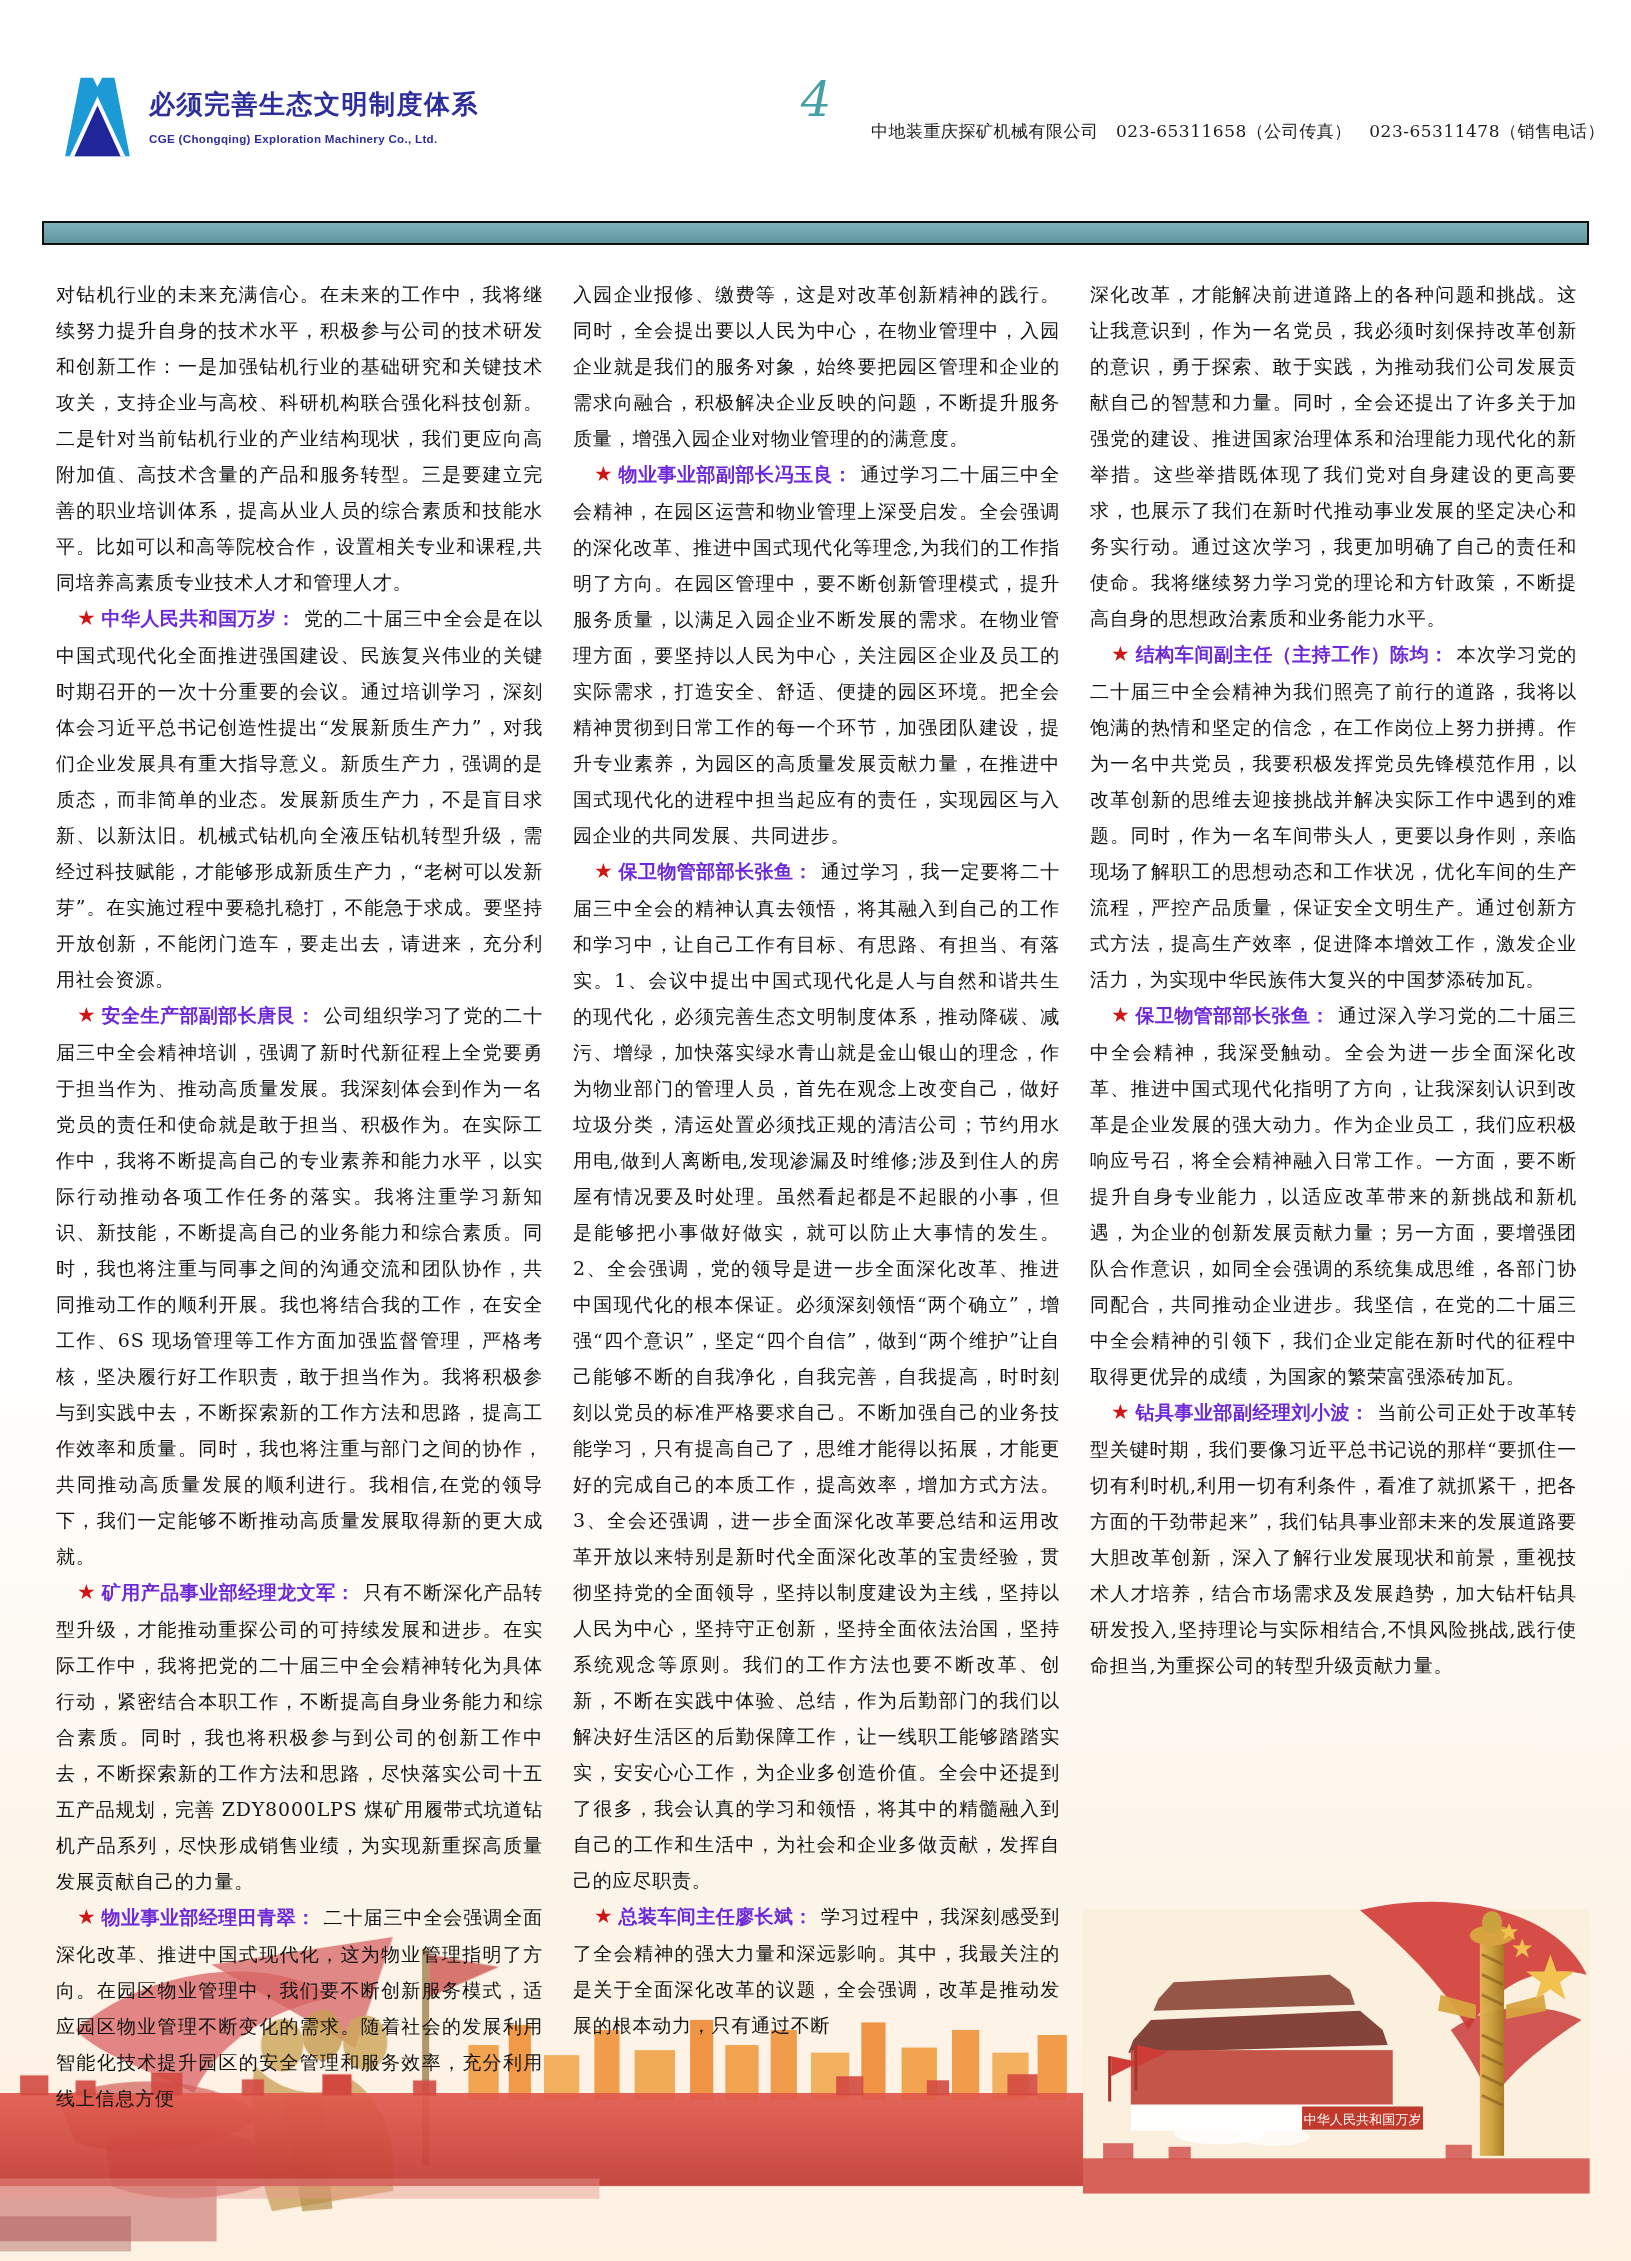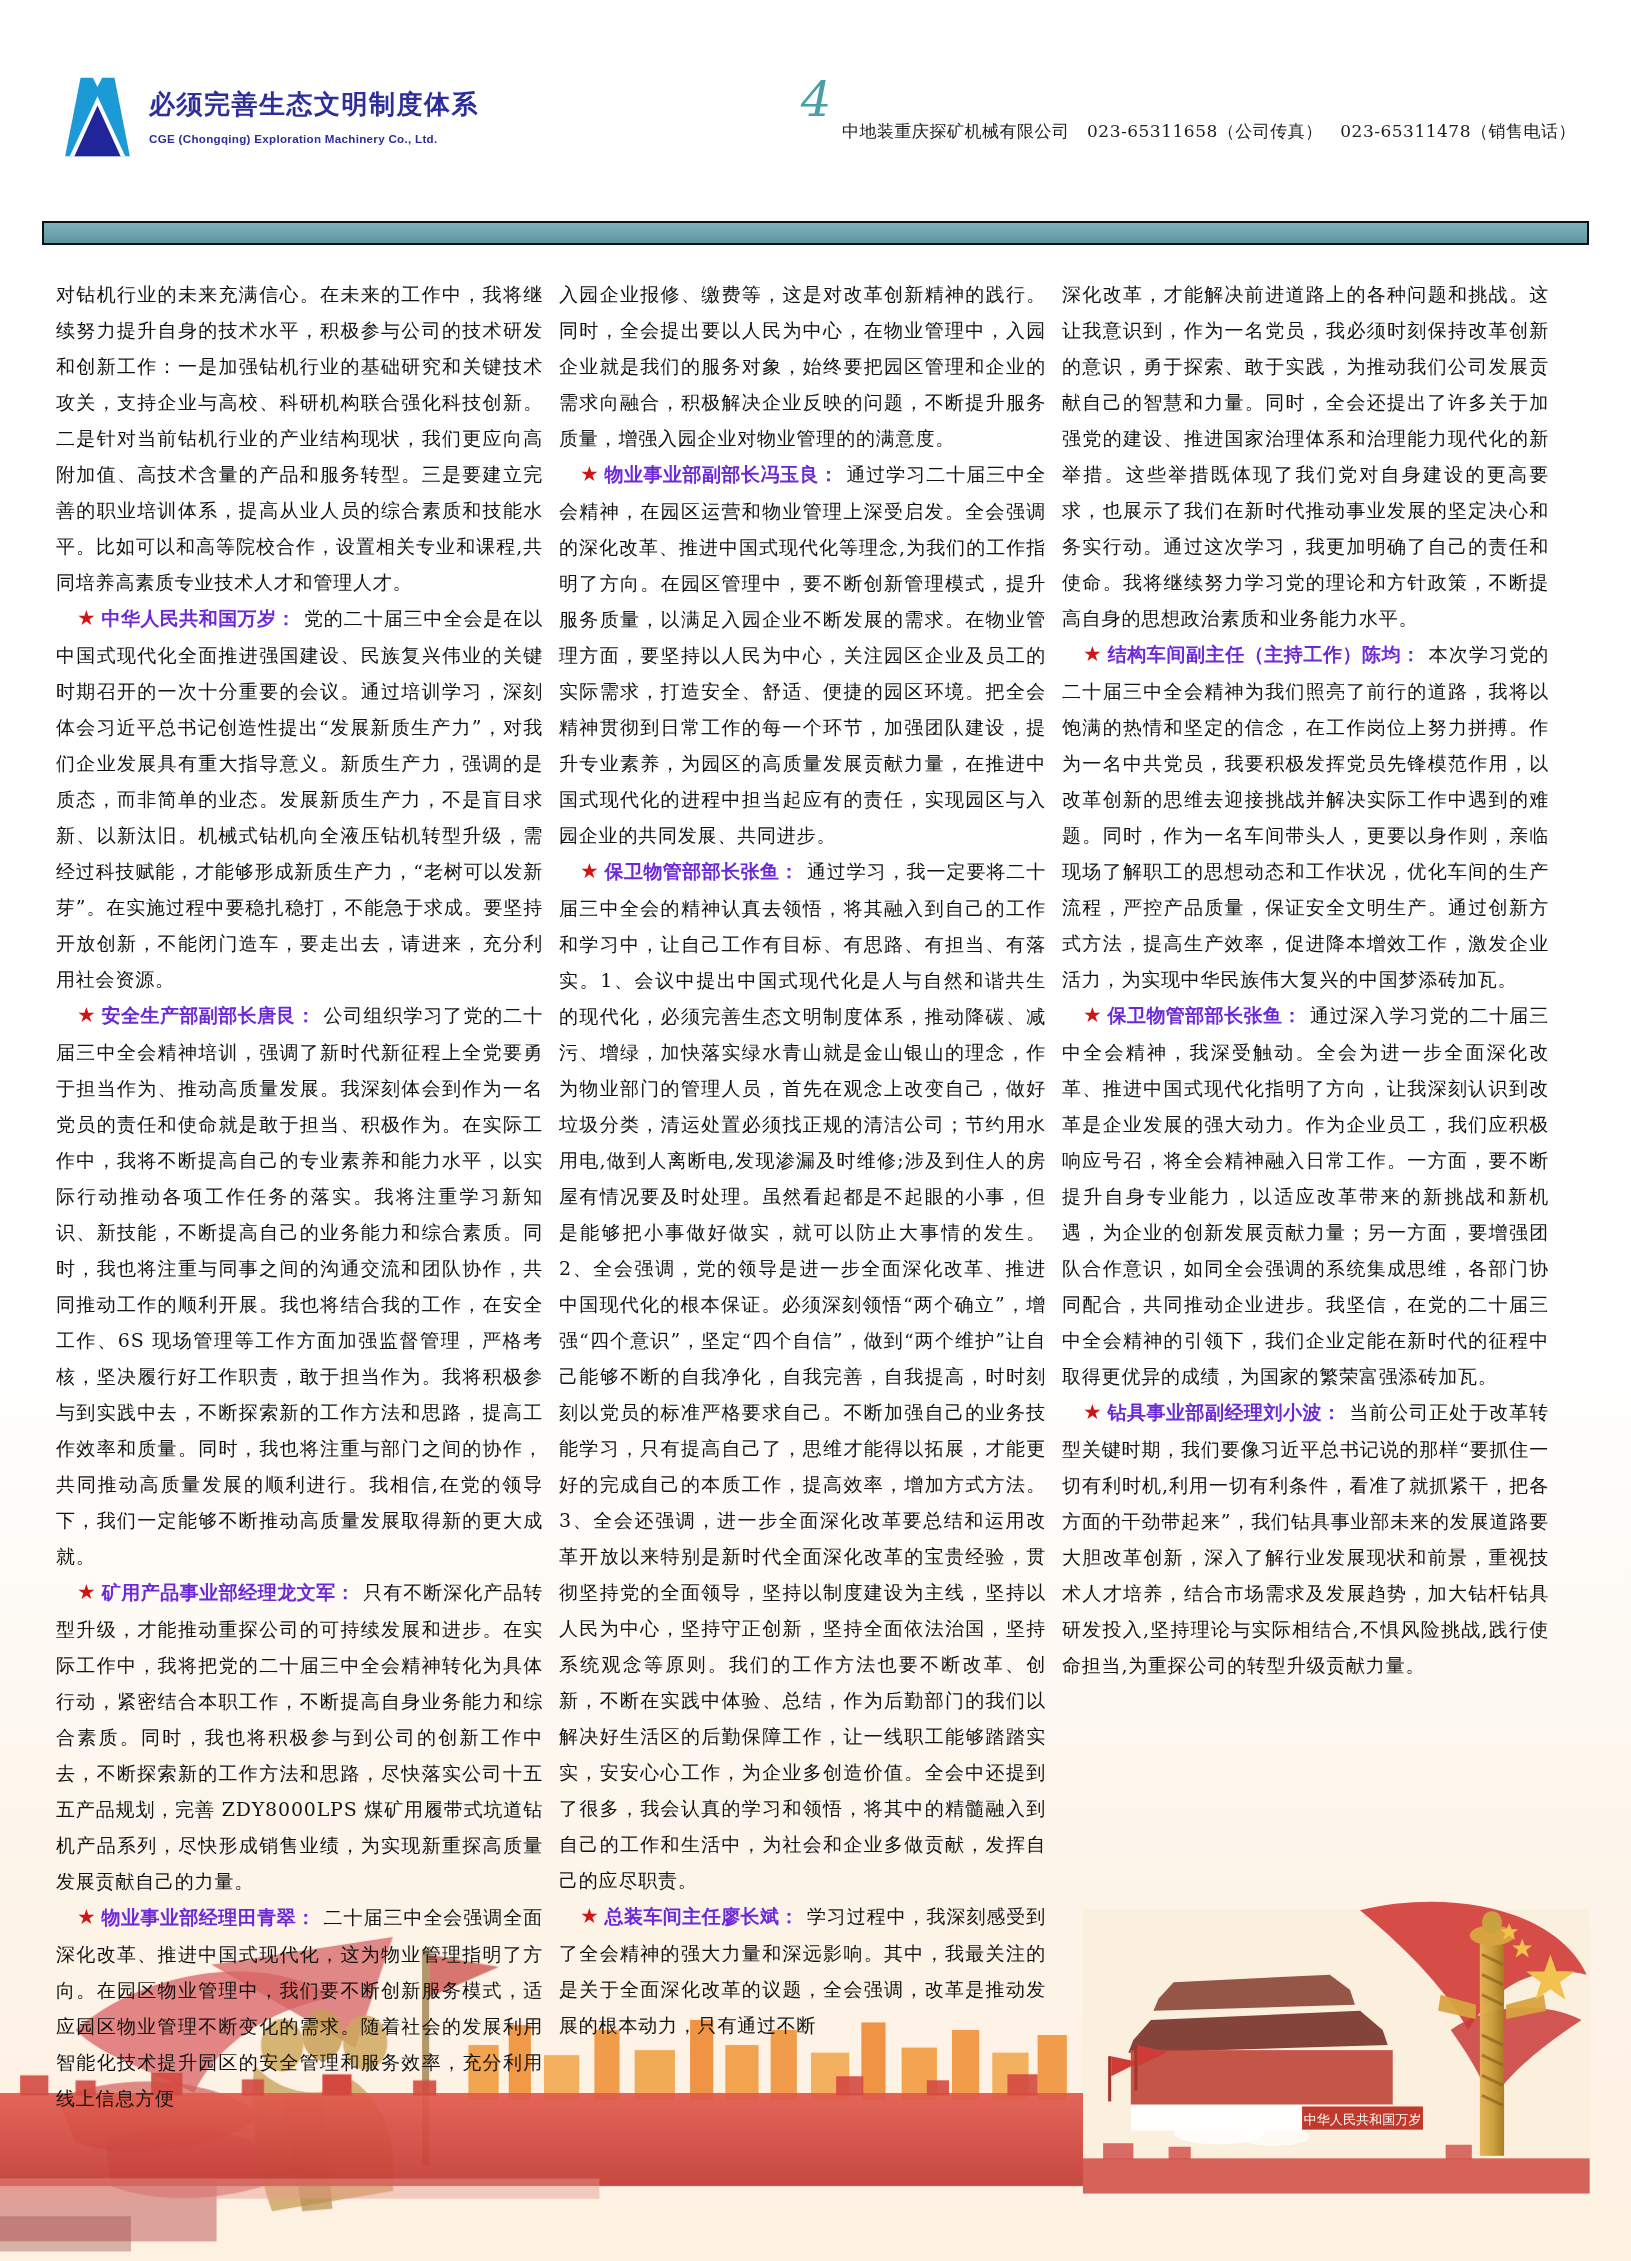--- a/index.html
+++ b/index.html
@@ -25,32 +25,32 @@
   .logo-en{
     font-family:"Liberation Sans",sans-serif;font-weight:bold;
     font-size:11.6px;color:#2d2d9b;margin-top:12px;letter-spacing:0.3px;
   }
   .page-number{
     position:absolute;left:786px;top:71px;width:60px;text-align:center;
     font-family:"DejaVu Serif",serif;font-style:italic;
     font-size:48px;color:#47a0a5;
   }
   .contact-line{
-    position:absolute;right:55px;top:120px;
+    position:absolute;right:26px;top:120px;
     font-size:17px;color:#1d1d1d;letter-spacing:0.5px;white-space:nowrap;
   }
   .teal-bar{
     position:absolute;left:42px;right:42px;top:221px;height:20px;z-index:3;
     background:linear-gradient(180deg,#7fb2ba 0%,#6ea3ac 55%,#5f949d 100%);
     border:2.5px solid #101010;
   }
   
   .columns{
     position:absolute;left:56px;top:276px;width:1518px;z-index:2;
-    display:flex;gap:16px;
+    display:flex;gap:30px;
   }
   .col{width:487px;flex:0 0 487px;}
   .para{
     margin:0;text-align:justify;
     font-size:19px;line-height:36px;letter-spacing:0.8px;
     text-indent:2em;
   }
   .para.cont{text-indent:0;}
   .para.speech{text-indent:1.1em;}
   .star{

